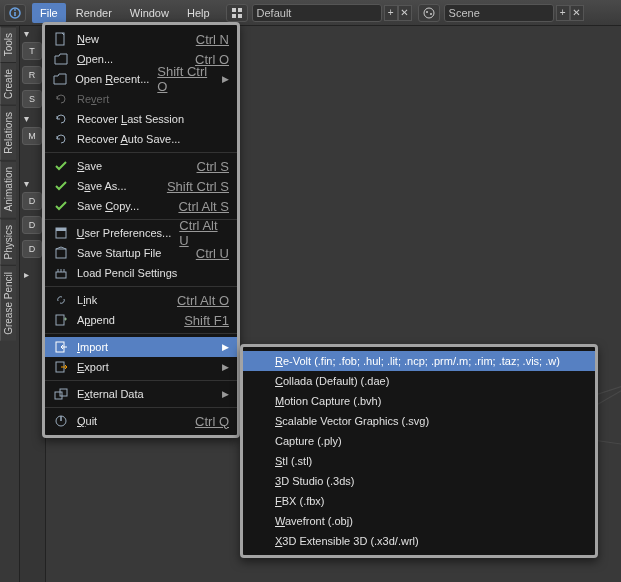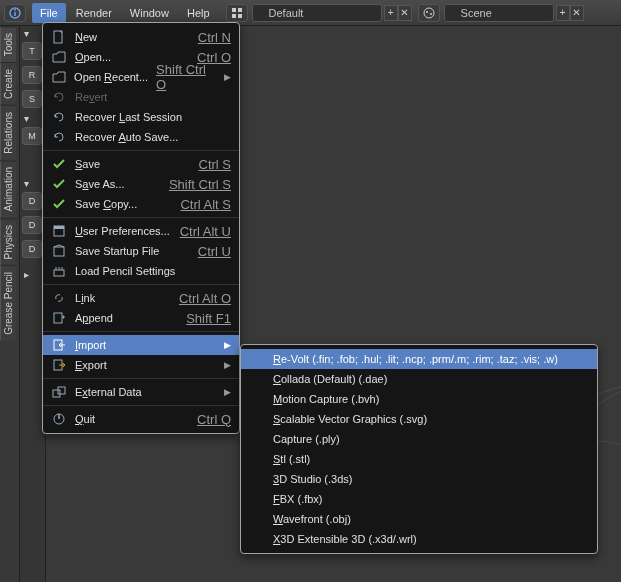--- a/index.html
+++ b/index.html
@@ -4,40 +4,40 @@
 <style>
   * { margin: 0; padding: 0; box-sizing: border-box; font-family: Arial, sans-serif; font-size: 11px; }
   body { background: #393939; color: #c4c4c4; width: 621px; height: 582px; overflow: hidden; position: relative; }
 
   
   .topbar { height: 26px; background: linear-gradient(#4a4a4a,#3a3a3a); border-bottom: 1px solid #222; display: flex; align-items: center; padding: 0 4px; gap: 2px; }
   .info-btn { width: 22px; height: 18px; background: #3b3b3b; border: 1px solid #555; border-radius: 3px; display: flex; align-items: center; justify-content: center; margin-right: 4px; }
   .menu-item { padding: 4px 8px; color: #ddd; cursor: default; }
   .menu-item.active { background: #5680c2; color: #fff; border-radius: 2px; }
   .layout-btn { width: 22px; height: 18px; background: #3b3b3b; border: 1px solid #555; border-radius: 3px; display: inline-flex; margin-left: 6px; align-items: center; justify-content: center; }
-  .dd-field { height: 18px; background: #2c2c2c; border: 1px solid #555; border-radius: 3px; display: flex; align-items: center; padding: 0 16px; color: #c4c4c4; margin-left: 2px; }
+  .dd-field { height: 18px; background: #2c2c2c; border: 1px solid #555; border-radius: 3px; display: flex; align-items: center; padding: 0 4px; color: #c4c4c4; margin-left: 2px; }
   .plus-x { display:flex; gap:0; }
   .plus-x span { width:14px; height:16px; border:1px solid #555; background:#3a3a3a; display:flex; align-items:center; justify-content:center; font-size:10px; color:#ccc; }
 
   
   .left-strip { position: absolute; left: 0; top: 26px; width: 20px; height: 556px; background: #383838; border-right: 1px solid #222; }
   .vtab { writing-mode: vertical-rl; transform: rotate(180deg); font-size: 10px; color: #ccc; padding: 6px 2px; border-bottom: 1px solid #2a2a2a; text-align: center; background:#3d3d3d; border-right: 1px solid #555;}
   .vtab:first-child { background:#454545; }
 
   .tool-col { position:absolute; left:20px; top:26px; width:26px; height:556px; background:#353535; border-right:1px solid #222; }
   .tool-row { display:flex; align-items:center; gap:2px; padding:3px 2px; }
   .tool-btn { width:20px; height:18px; background:#4a4a4a; border:1px solid #5a5a5a; border-radius:3px; display:flex; align-items:center; justify-content:center; font-size:9px; color:#ddd; }
   .disclosure { color:#ccc; font-size:10px; padding:2px 0 0 4px; }
 
   
   .viewport { position:absolute; left:46px; top:26px; right:0; bottom:0; background:#393939; }
   .faint-line { position:absolute; background:rgba(120,120,120,0.25); height:1px; transform-origin:left; }
 
   
-  .menu { position: absolute; background: #151515; border: 1px solid #a3a3a3; border-radius: 4px; padding: 4px 0; box-shadow: 0 4px 10px rgba(0,0,0,0.5); }
+  .menu { position: absolute; background: #151515; border: 3px solid #a3a3a3; border-radius: 4px; padding: 4px 0; box-shadow: 0 4px 10px rgba(0,0,0,0.5); }
   .file-menu { left: 42px; top: 22px; width: 198px; }
   .sub-menu { left: 240px; top: 344px; width: 358px; }
   .menu-row { display:flex; align-items:center; height:20px; padding:0 8px; gap:8px; color:#e0e0e0; }
   .menu-row.disabled { color:#666; }
   .menu-row.highlight { background:#5680c2; color:#fff; }
   .menu-icon { width:16px; display:flex; justify-content:center; color:#aaa; }
   .menu-row.highlight .menu-icon { color:#fff; }
   .menu-label { flex:1; white-space:nowrap; }
   .menu-accel { color:#999; font-size:13px;text-decoration:underline; }
   .menu-sub-arrow { color:#999; font-size:9px; }

